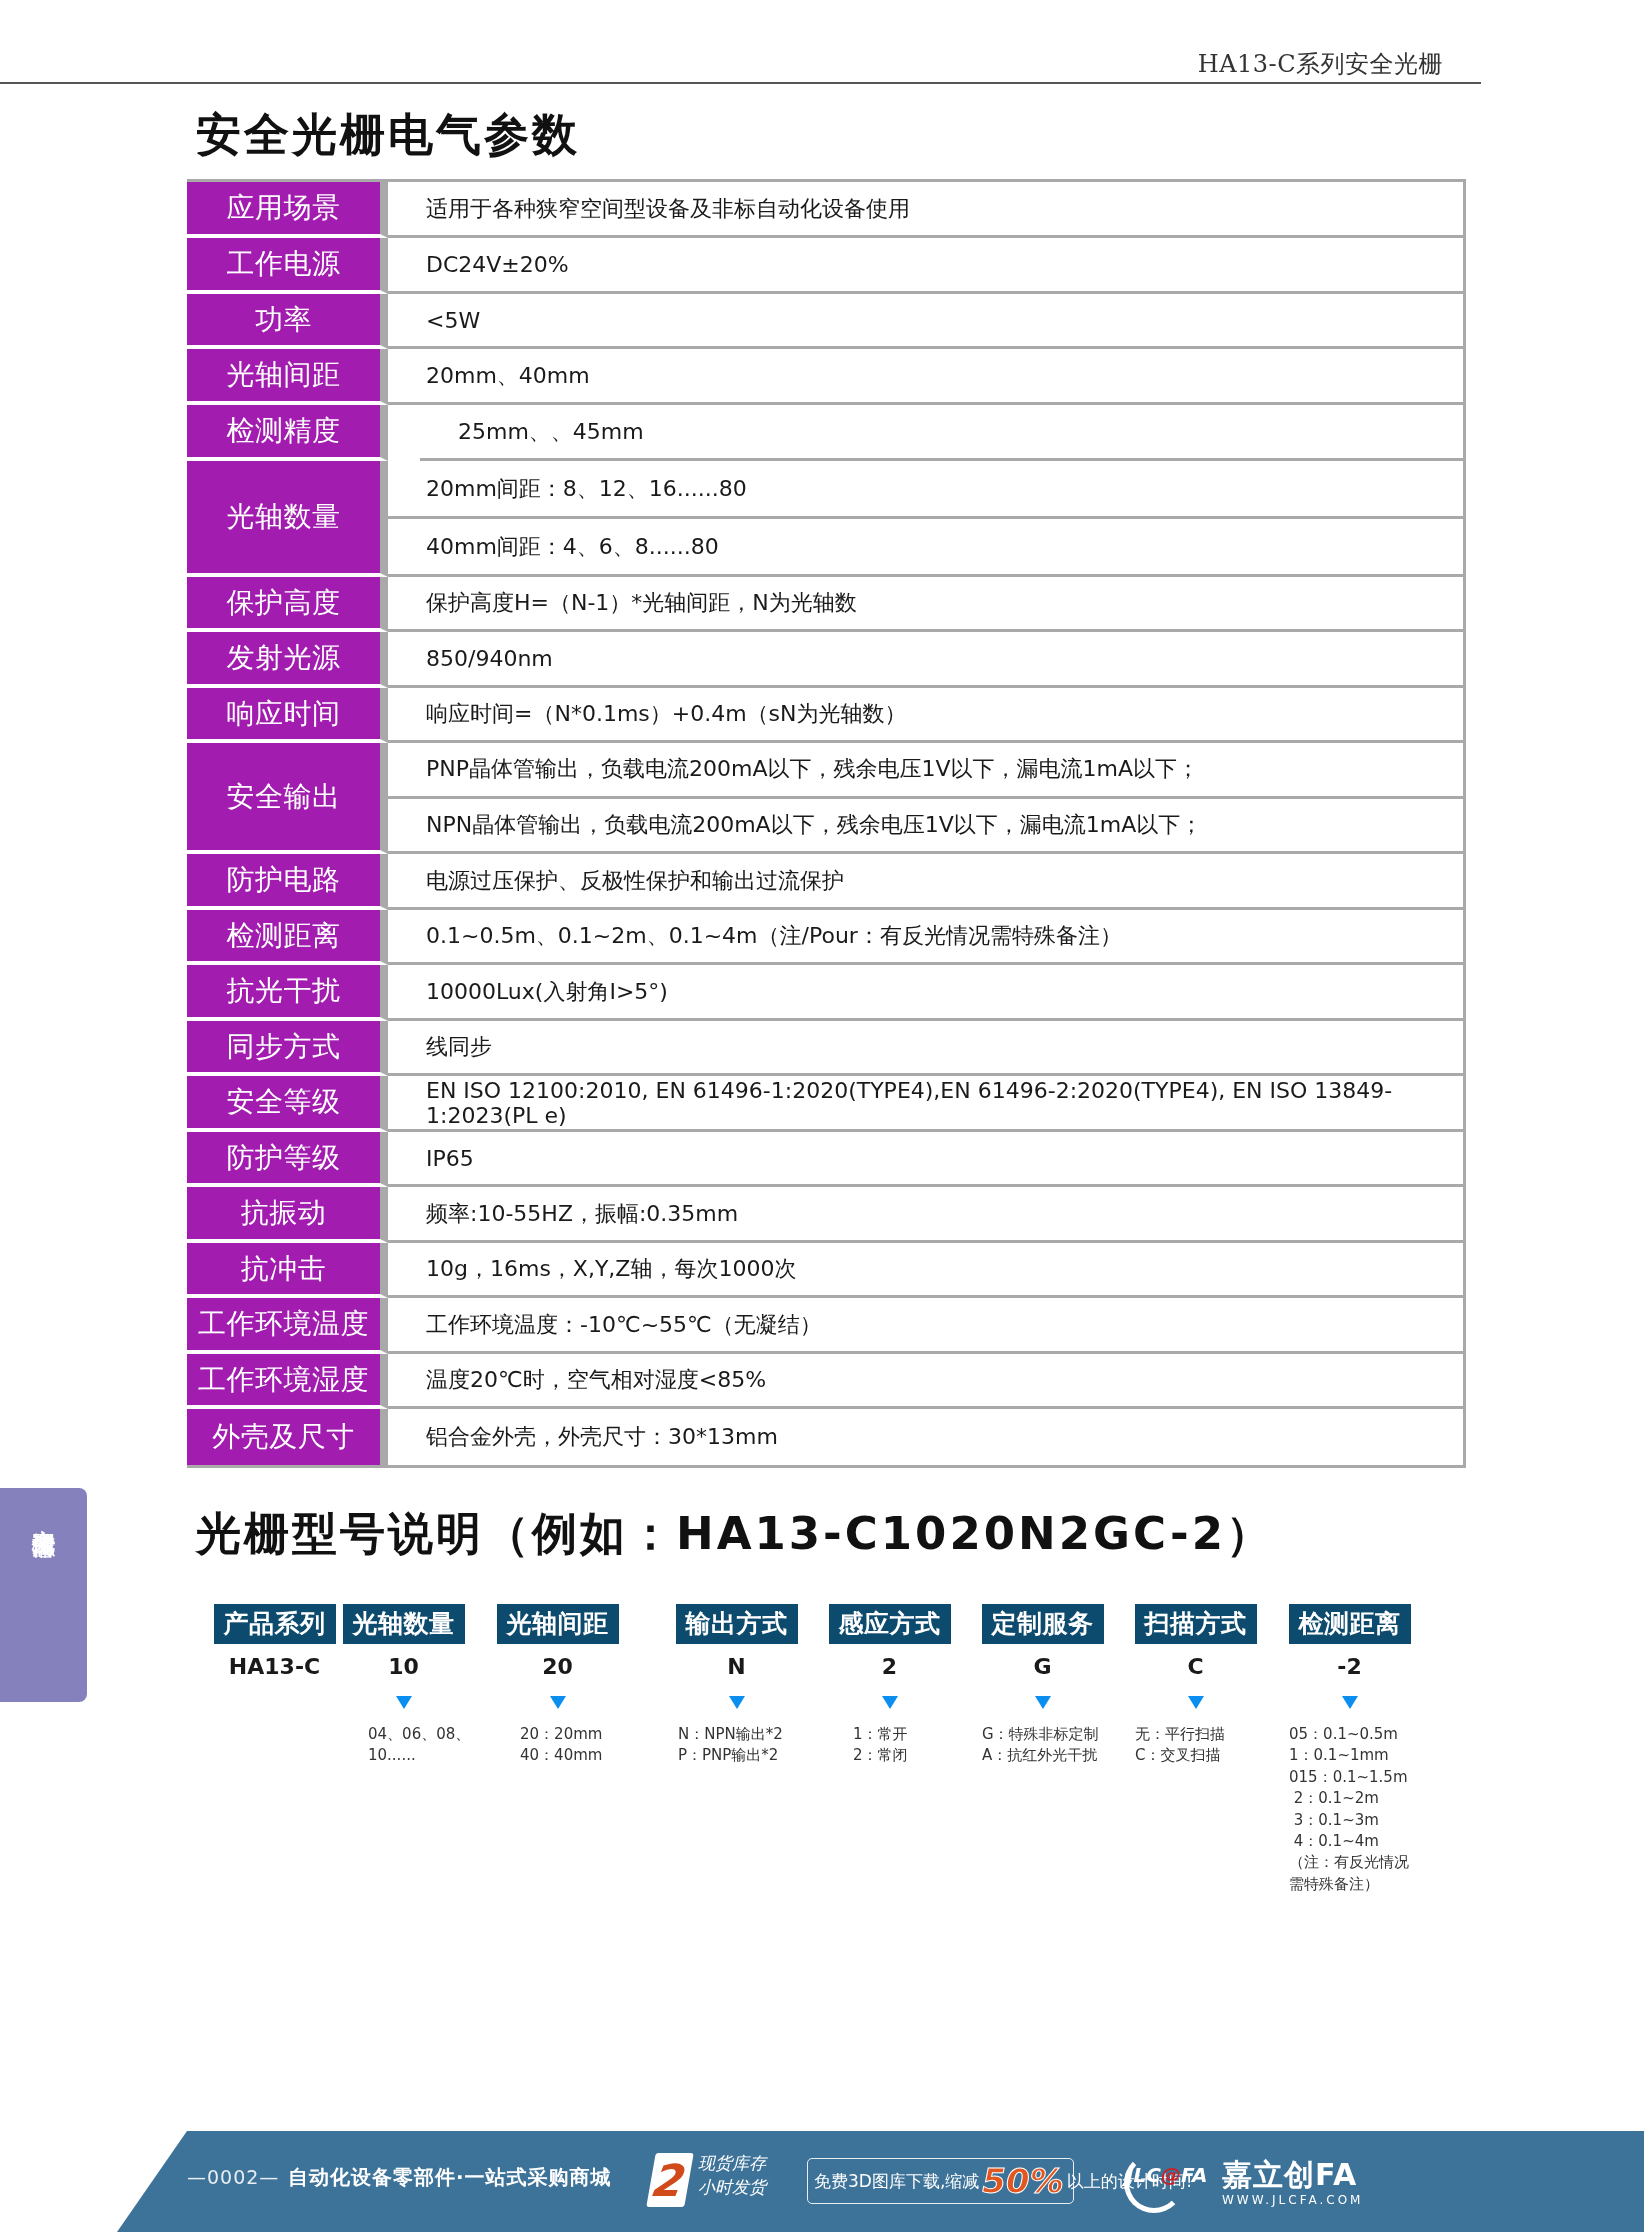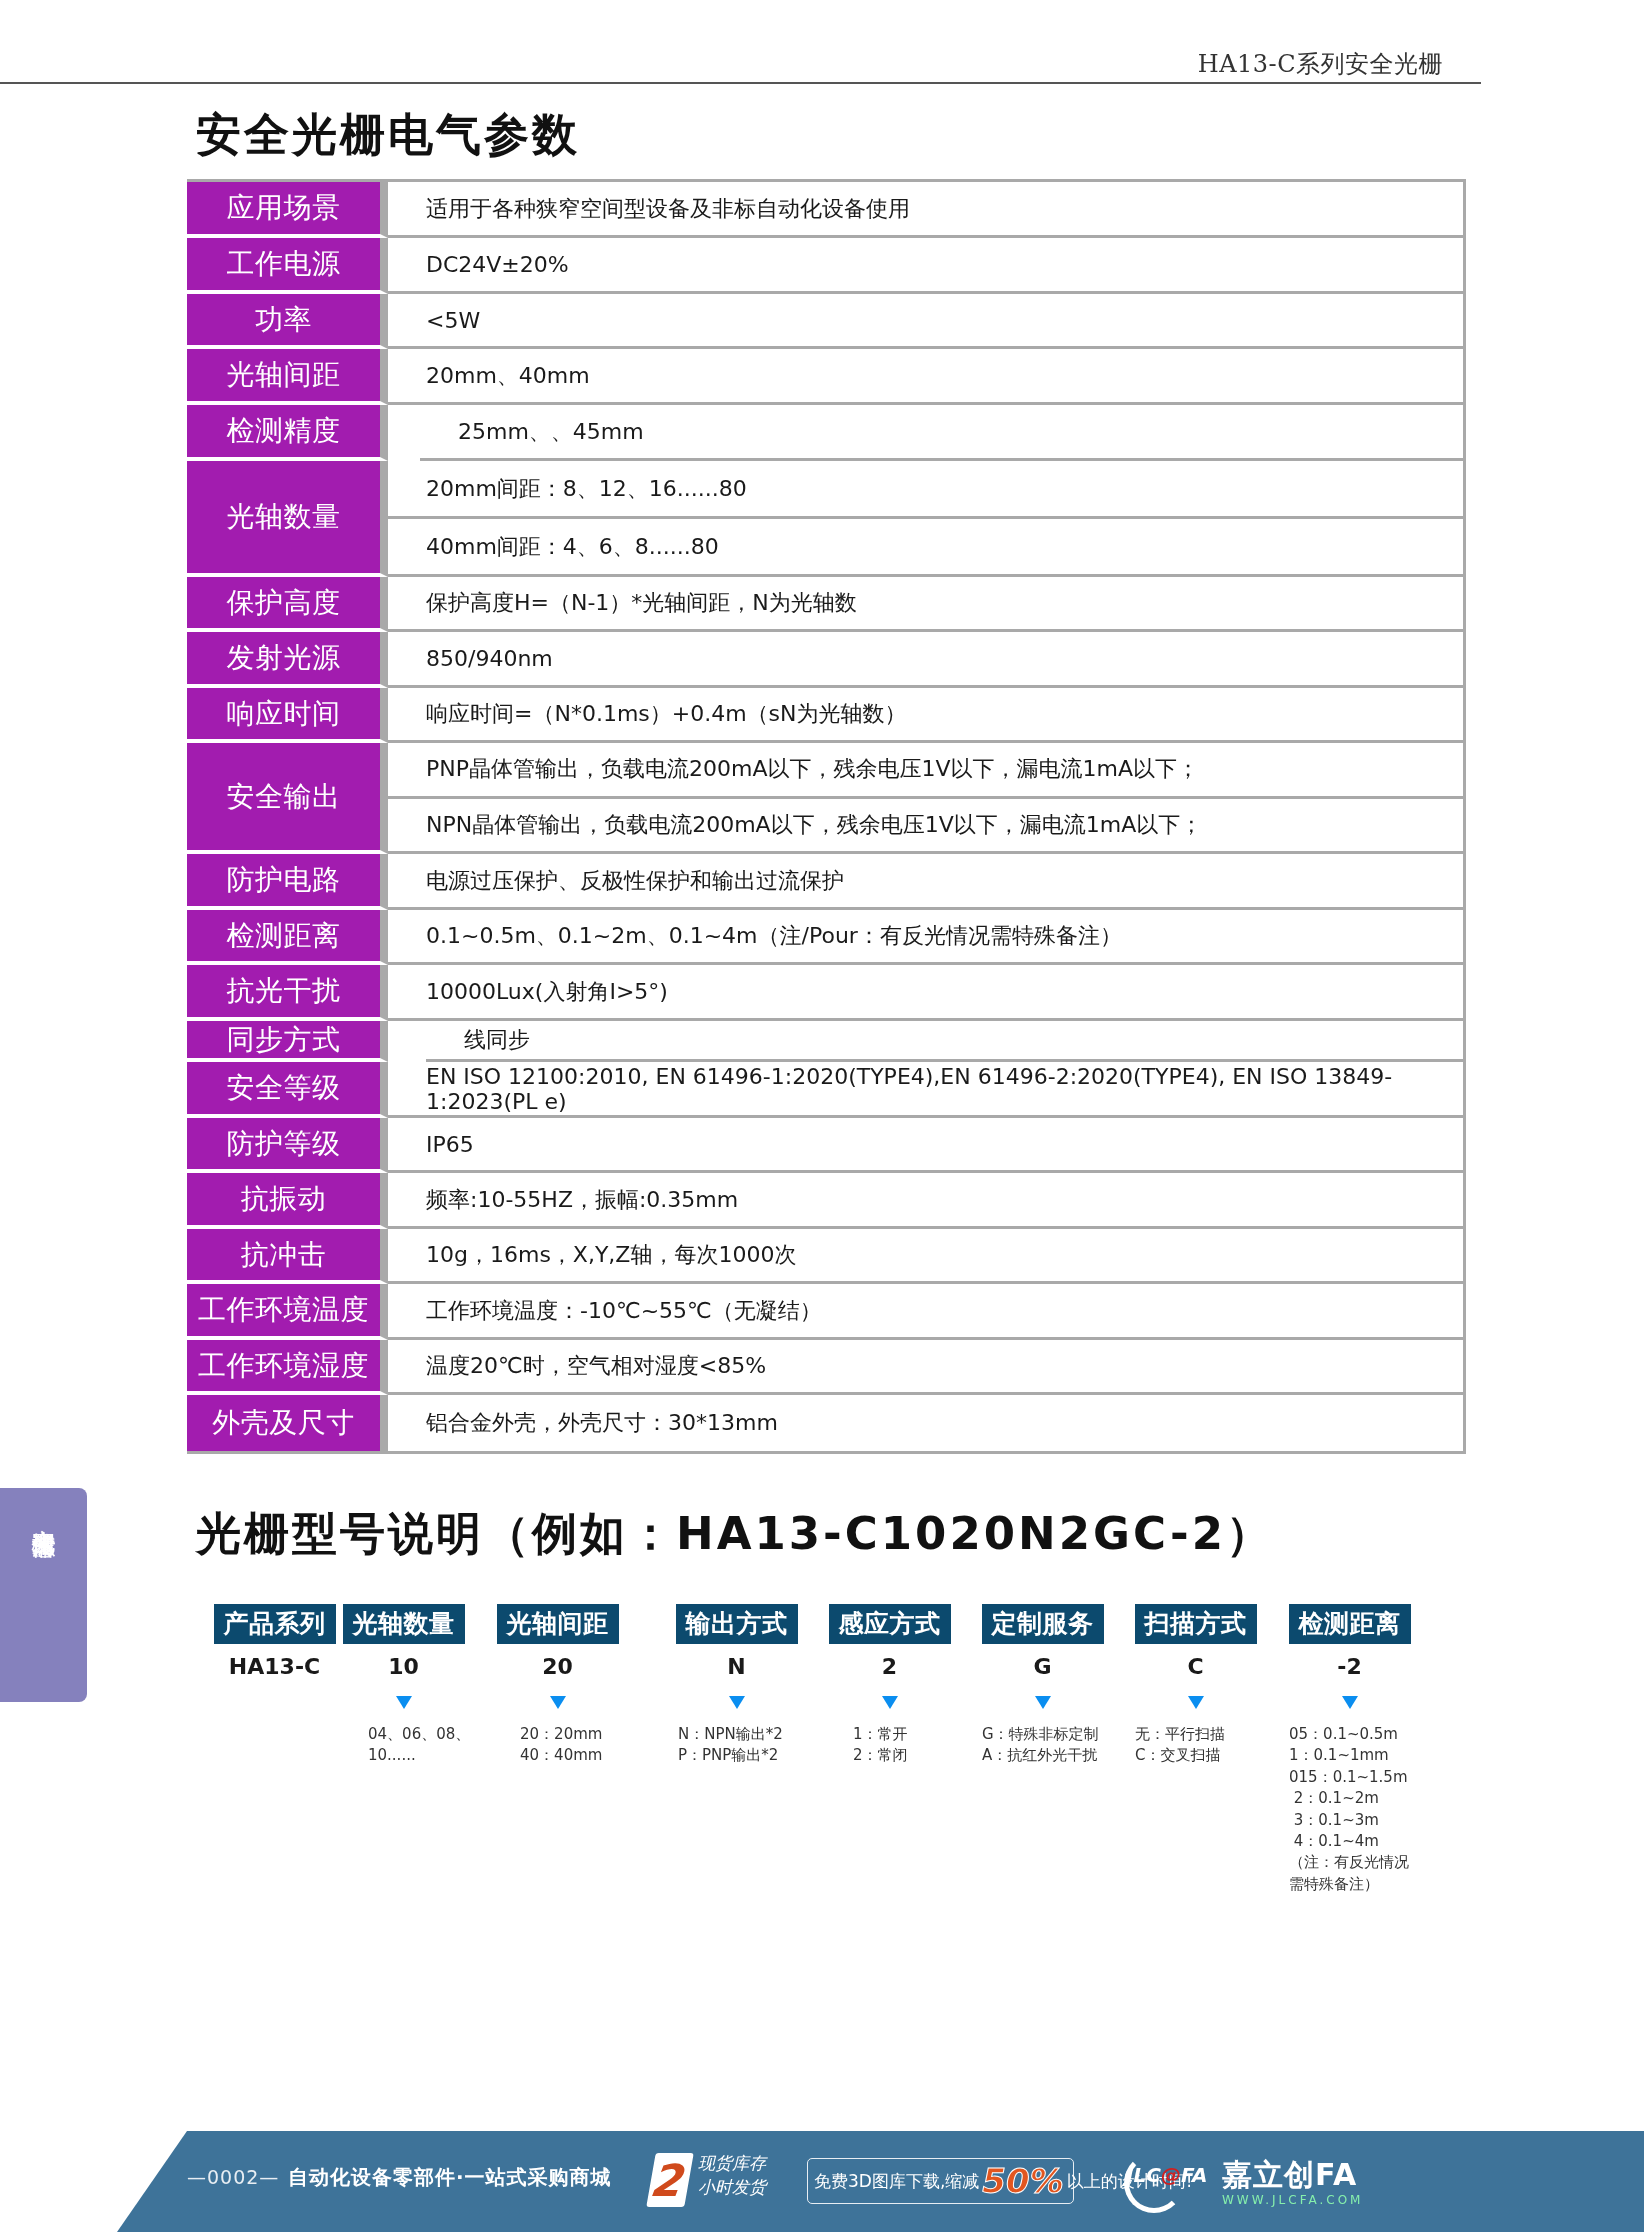--- a/index.html
+++ b/index.html
@@ -118,21 +118,21 @@
     }
     .logo .swoosh {
       position: absolute; left: 0; top: 0; width: 60px; height: 60px;
       border-radius: 50%; border: 5px solid #ffffff; border-right-color: transparent; border-top-color: transparent;
     }
     .logo .mark {
       position: absolute; left: 2px; top: 10px; color: #ffffff; font-size: 20px; font-weight: bold; font-style: italic;
     }
     .logo .mark .at { color: #d02020; }
     .logo .cn { position: absolute; left: 98px; top: 2px; color: #ffffff; font-size: 30px; font-weight: bold; letter-spacing: 1px; }
-    .logo .url { position: absolute; left: 98px; top: 40px; color: #86efac; font-size: 12px; letter-spacing: 3px; }
+    .logo .url { position: absolute; left: 98px; top: 40px; color: #ffffff; font-size: 12px; letter-spacing: 3px; }
   </style>
 </head>
 <body>
 
 <div class="running-header">
   <span class="title">HA13-C系列安全光栅</span>
 </div>
 
 <h1 class="section-title t1">安全光栅电气参数</h1>
 <div class="param-table" id="param-table">
@@ -209,21 +209,21 @@
       <div class="param-values">
         <div class="param-value">0.1~0.5m、0.1~2m、0.1~4m（注/Pour：有反光情况需特殊备注）</div>
       </div>
     </div>
     <div class="param-row" style="height: 56px;">
       <div class="param-label">抗光干扰</div>
       <div class="param-values">
         <div class="param-value">10000Lux(入射角I&gt;5°)</div>
       </div>
     </div>
-    <div class="param-row" style="height: 41px; gap: 38px;">
+    <div class="param-row" style="height: 55px;">
       <div class="param-label">同步方式</div>
       <div class="param-values">
         <div class="param-value">线同步</div>
       </div>
     </div>
     <div class="param-row" style="height: 56px;">
       <div class="param-label">安全等级</div>
       <div class="param-values">
         <div class="param-value">EN ISO 12100:2010, EN 61496-1:2020(TYPE4),EN 61496-2:2020(TYPE4), EN ISO 13849-1:2023(PL e)</div>
       </div>

